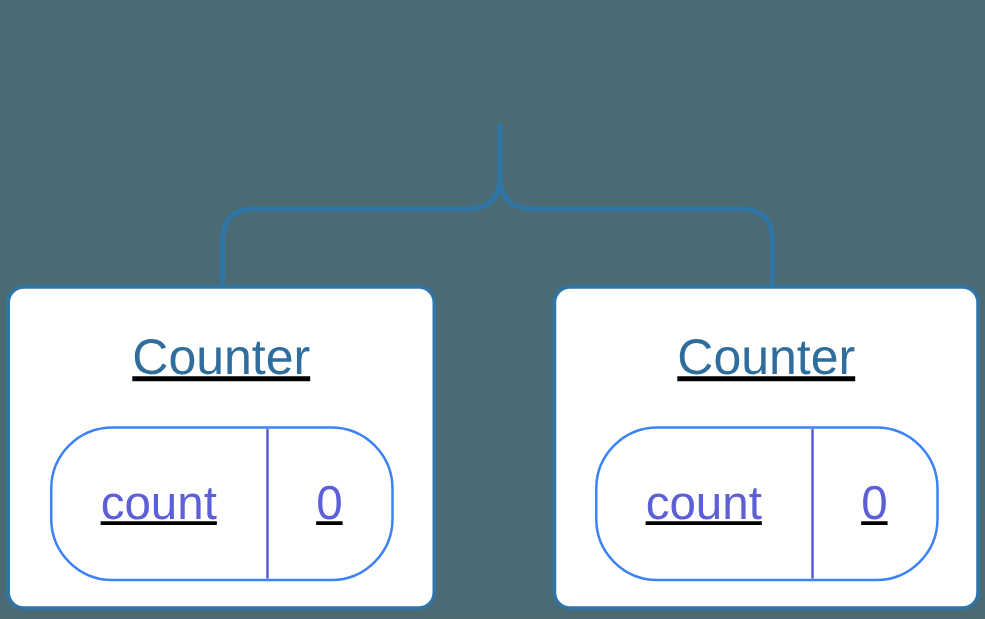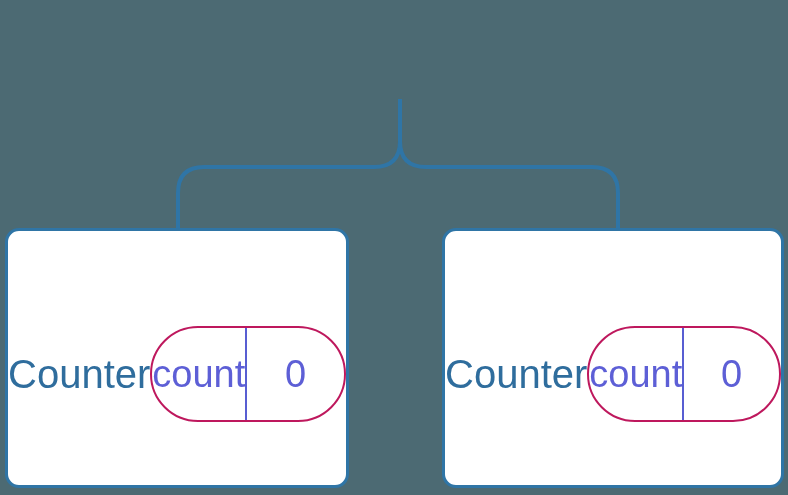--- a/index.html
+++ b/index.html
@@ -47,38 +47,39 @@
   .component-card {
     position: absolute;
     top: 228px;
     width: 344px;
     height: 260px;
     box-sizing: border-box;
     background: #ffffff;
     border: 3px solid #2f75a6;
     border-radius: 14px;
     display: flex;
-    flex-direction: row;
+    flex-direction: column;
     align-items: center;
+    text-decoration: underline;
   }
   .component-card.left  { left: 5px;  }
   .component-card.right { left: 442px; width: 342px; }
   .component-title {
     margin-top: 32px;
     font-size: 40px;
     font-weight: 500;
     color: #2f6d9d;
     line-height: 1.15;
   }
   .state-pill {
     margin-top: 32px;
     width: 275px;
-    height: 96px;
+    height: 124px;
     box-sizing: border-box;
-    border: 2px solid #be185d;
+    border: 2px solid #3b82f6;
     border-radius: 50px;
     display: flex;
     overflow: hidden;
     background: #ffffff;
   }
   .state-key-cell {
     flex: 1;
     display: flex;
     align-items: center;
     justify-content: center;

